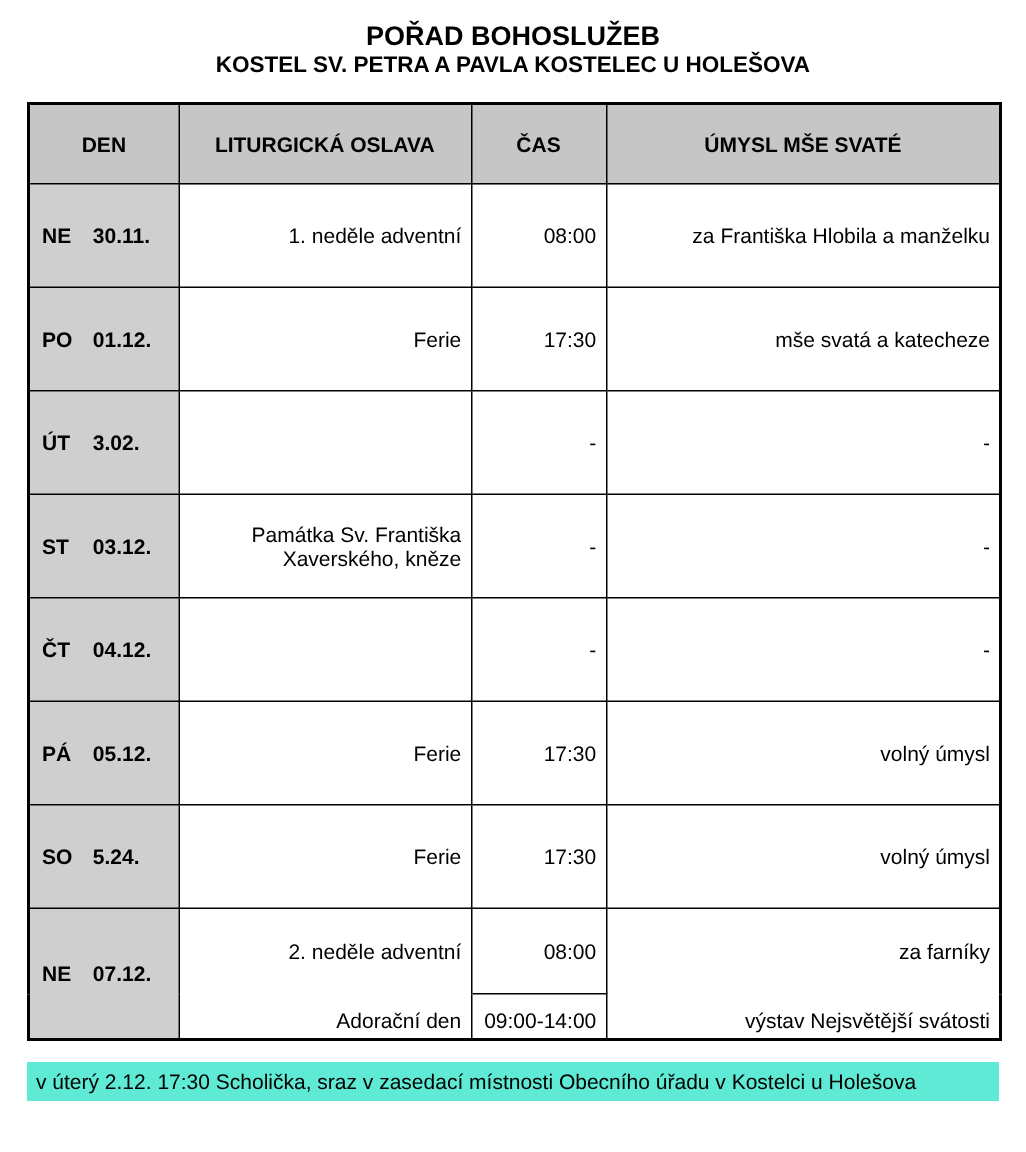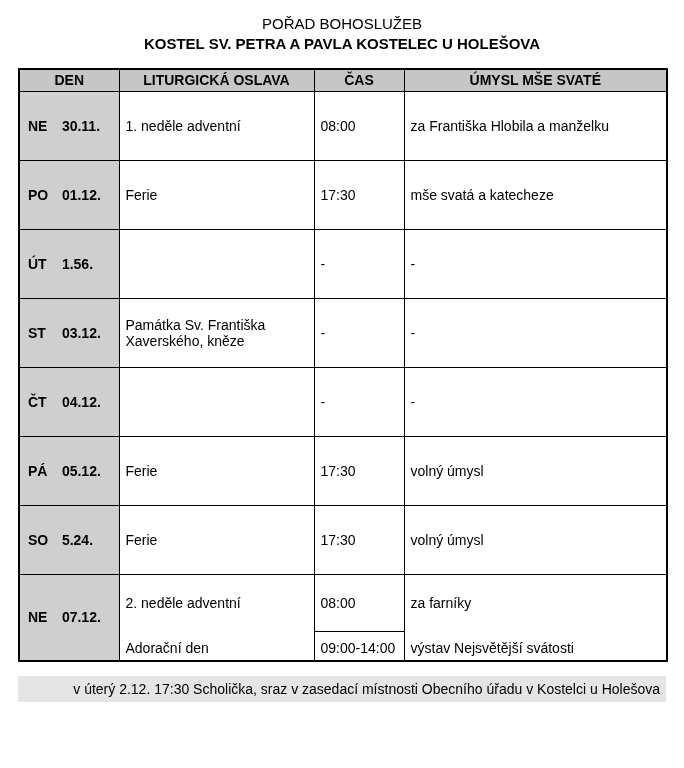--- a/index.html
+++ b/index.html
@@ -10,22 +10,22 @@
   }
   .page {
     width: 684px;
     height: 768px;
     background: #ffffff;
     padding: 14px 18px 0 18px;
     position: relative;
   }
   .doc-header { text-align: center; margin-bottom: 14px; }
   .doc-header .title {
-    font-size: 15px;
-    font-weight: normal;
+    font-size: 18px;
+    font-weight: bold;
     line-height: 20px;
     text-align: center;
   }
   .doc-header .subtitle {
     font-size: 15px;
     font-weight: bold;
     line-height: 20px;
     text-align: center;
   }
   .doc-header .date-range {
@@ -42,46 +42,45 @@
   table.schedule th, table.schedule td {
     border: 1px solid #000000;
     font-size: 14px;
     vertical-align: middle;
   }
   table.schedule thead th {
     background: #c6c6c6;
     font-weight: bold;
     text-align: center;
     height: 22px;
-    padding: 2px 4px;
+    padding: 18px 4px;
   }
   td.den-cell {
     background: #cfcfcf;
     font-weight: bold;
     text-align: left;
     padding-left: 8px;
   }
   td.den-cell .day { display: inline-block; min-width: 30px; }
-  td.center { text-align: left; padding: 4px 6px; }
+  td.center { text-align: right; padding: 4px 6px; }
   tr.data-row td { height: 69px; }
   tr.sub1 td { height: 57px; }
   tr.sub2 td { height: 30px; }
   tr.sub1 td.merge-b { border-bottom: none; }
   tr.sub2 td.merge-t { border-top: none; }
   tr.sub1 td.cas-cell { border-bottom: 1px solid #000000; }
   tr.sub2 td.cas-cell { border-top: 1px solid #000000; margin-left: 43px; }
   tr.sub2 td { vertical-align: bottom; padding-bottom: 4px; }
   .note-box {
     width: 648px;
     margin-top: 14px;
-    background: #e5e5e5;
+    background: #5eead4;
     font-size: 14px;
     line-height: 20px;
     padding: 3px 6px;
-    text-align: right;
   }
 </style>
 </head>
 <body>
 
 <div class="page">
 
   <div class="doc-header">
     <div class="title">POŘAD BOHOSLUŽEB</div>
     <div class="subtitle">KOSTEL SV. PETRA A PAVLA KOSTELEC U HOLEŠOVA</div>
@@ -117,21 +116,21 @@
           <span class="day">PO</span>
           <span class="date">01.12.</span>
         </td>
         <td class="center">Ferie</td>
         <td class="center">17:30</td>
         <td class="center">mše svatá a katecheze</td>
       </tr>
       <tr class="data-row">
         <td class="den-cell">
           <span class="day">ÚT</span>
-          <span class="date">1.56.</span>
+          <span class="date">3.02.</span>
         </td>
         <td class="center"></td>
         <td class="center">-</td>
         <td class="center">-</td>
       </tr>
       <tr class="data-row">
         <td class="den-cell">
           <span class="day">ST</span>
           <span class="date">03.12.</span>
         </td>

